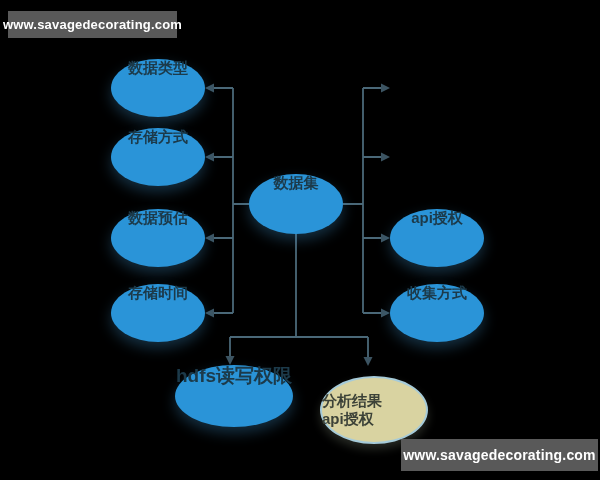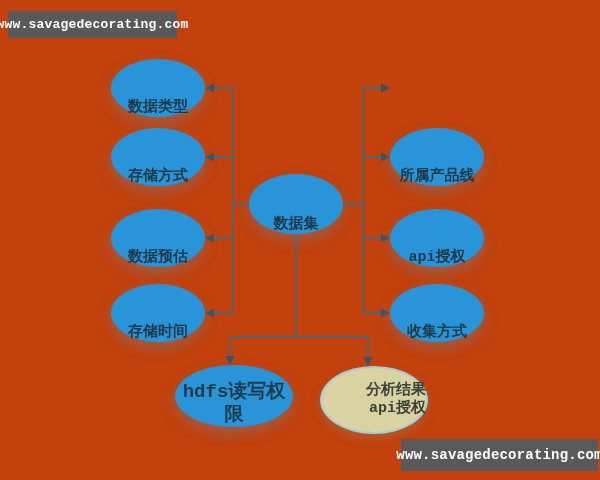--- a/index.html
+++ b/index.html
@@ -1,22 +1,22 @@
 <!DOCTYPE html>
 <html><head>
 <meta charset="utf-8">
 <style>
   html,body{margin:0;padding:0;background:#ffffff;}
   .stage{
-    position:relative;width:600px;height:480px;background:#c2410c;overflow:hidden;
-    font-family:Liberation Mono, monospace;
+    position:relative;width:600px;height:480px;background:#000000;overflow:hidden;
+    font-family:Liberation Sans, sans-serif;
   }
   .edges{position:absolute;left:0;top:0;width:600px;height:480px;}
   .node{
-    position:absolute;display:flex;align-items:flex-end;justify-content:center;
+    position:absolute;display:flex;align-items:flex-start;justify-content:center;
     text-align:center;border-radius:50%;
     font-size:15px;font-weight:600;color:#1c3a4a;line-height:1.2;
   }
   .node.blue{
     background:#2a94d8;
     box-shadow:0 6px 14px rgba(70,160,220,.30);
   }
   .node.khaki{
     background:#d9d3a1;
     border:2px solid #a6cbd9;
@@ -27,21 +27,21 @@
   
   .n-l{left:111px;width:94px;height:58px;}
   .n-l0{top:59px;} .n-l1{top:128px;} .n-l2{top:209px;} .n-l3{top:284px;}
   
   .n-r{left:390px;width:94px;height:58px;}
   .n-r0{top:59px;} .n-r1{top:128px;} .n-r2{top:209px;} .n-r3{top:284px;}
   
   .n-c{left:249px;top:174px;width:94px;height:60px;}
   
   .n-b0{left:175px;top:365px;width:118px;height:62px;font-size:19px;}
-  .n-b1{left:320px;top:366px;width:104px;height:64px;font-size:15px;}
+  .n-b1{left:320px;top:376px;width:104px;height:64px;font-size:15px;}
   
   .wm{
     position:absolute;background:#595959;color:#ffffff;
     display:flex;align-items:center;justify-content:center;
     font-weight:600;letter-spacing:.2px;
   }
   .wm-top{left:8px;top:11px;width:169px;height:27px;font-size:13px;}
   .wm-bottom{left:401px;top:439px;width:197px;height:32px;font-size:14px;}
 </style>
 </head>
@@ -82,23 +82,20 @@
     <span>数据预估</span>
   </div>
   <div class="node blue n-l n-l3">
     <span>存储时间</span>
   </div>
 
   <div class="node blue n-c">
     <span>数据集</span>
   </div>
 
-  <div class="node blue n-r n-r1">
-    <span>所属产品线</span>
-  </div>
   <div class="node blue n-r n-r2">
     <span>api授权</span>
   </div>
   <div class="node blue n-r n-r3">
     <span>收集方式</span>
   </div>
 
   <div class="node blue n-b0">
     <span>hdfs读写权限</span>
   </div>

